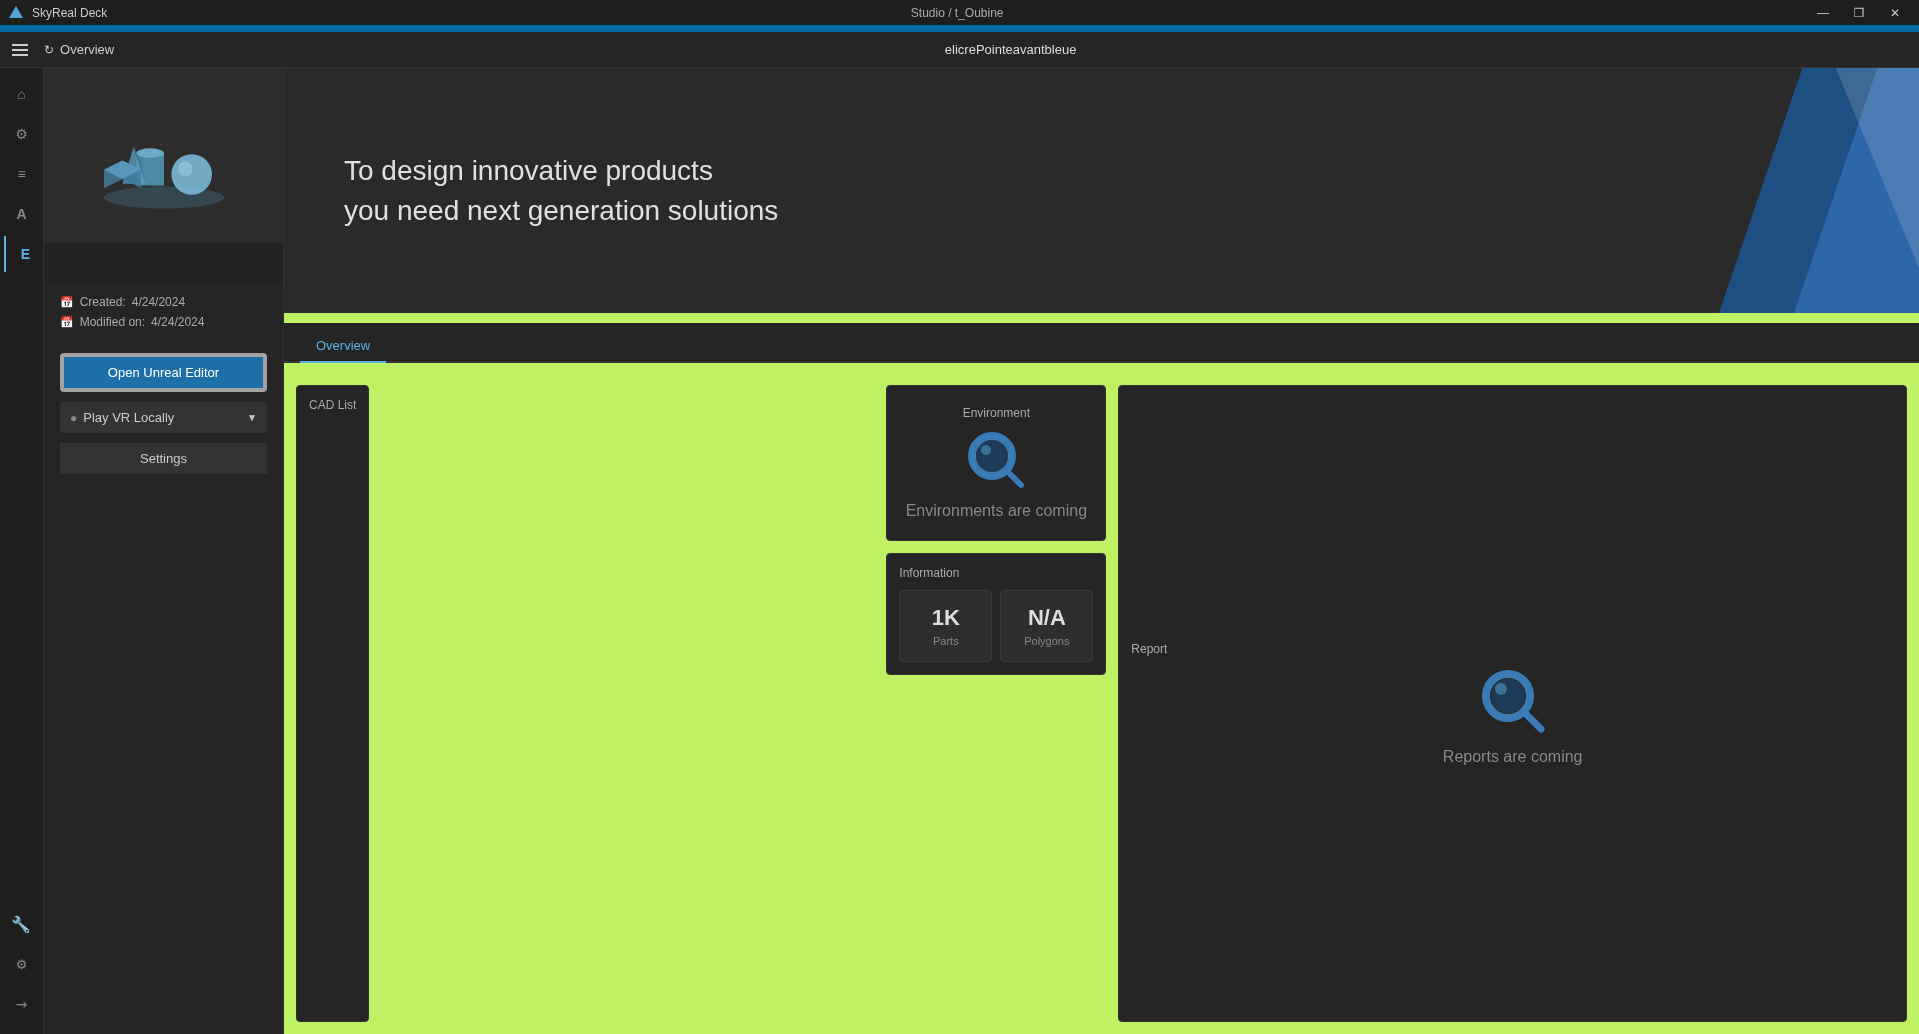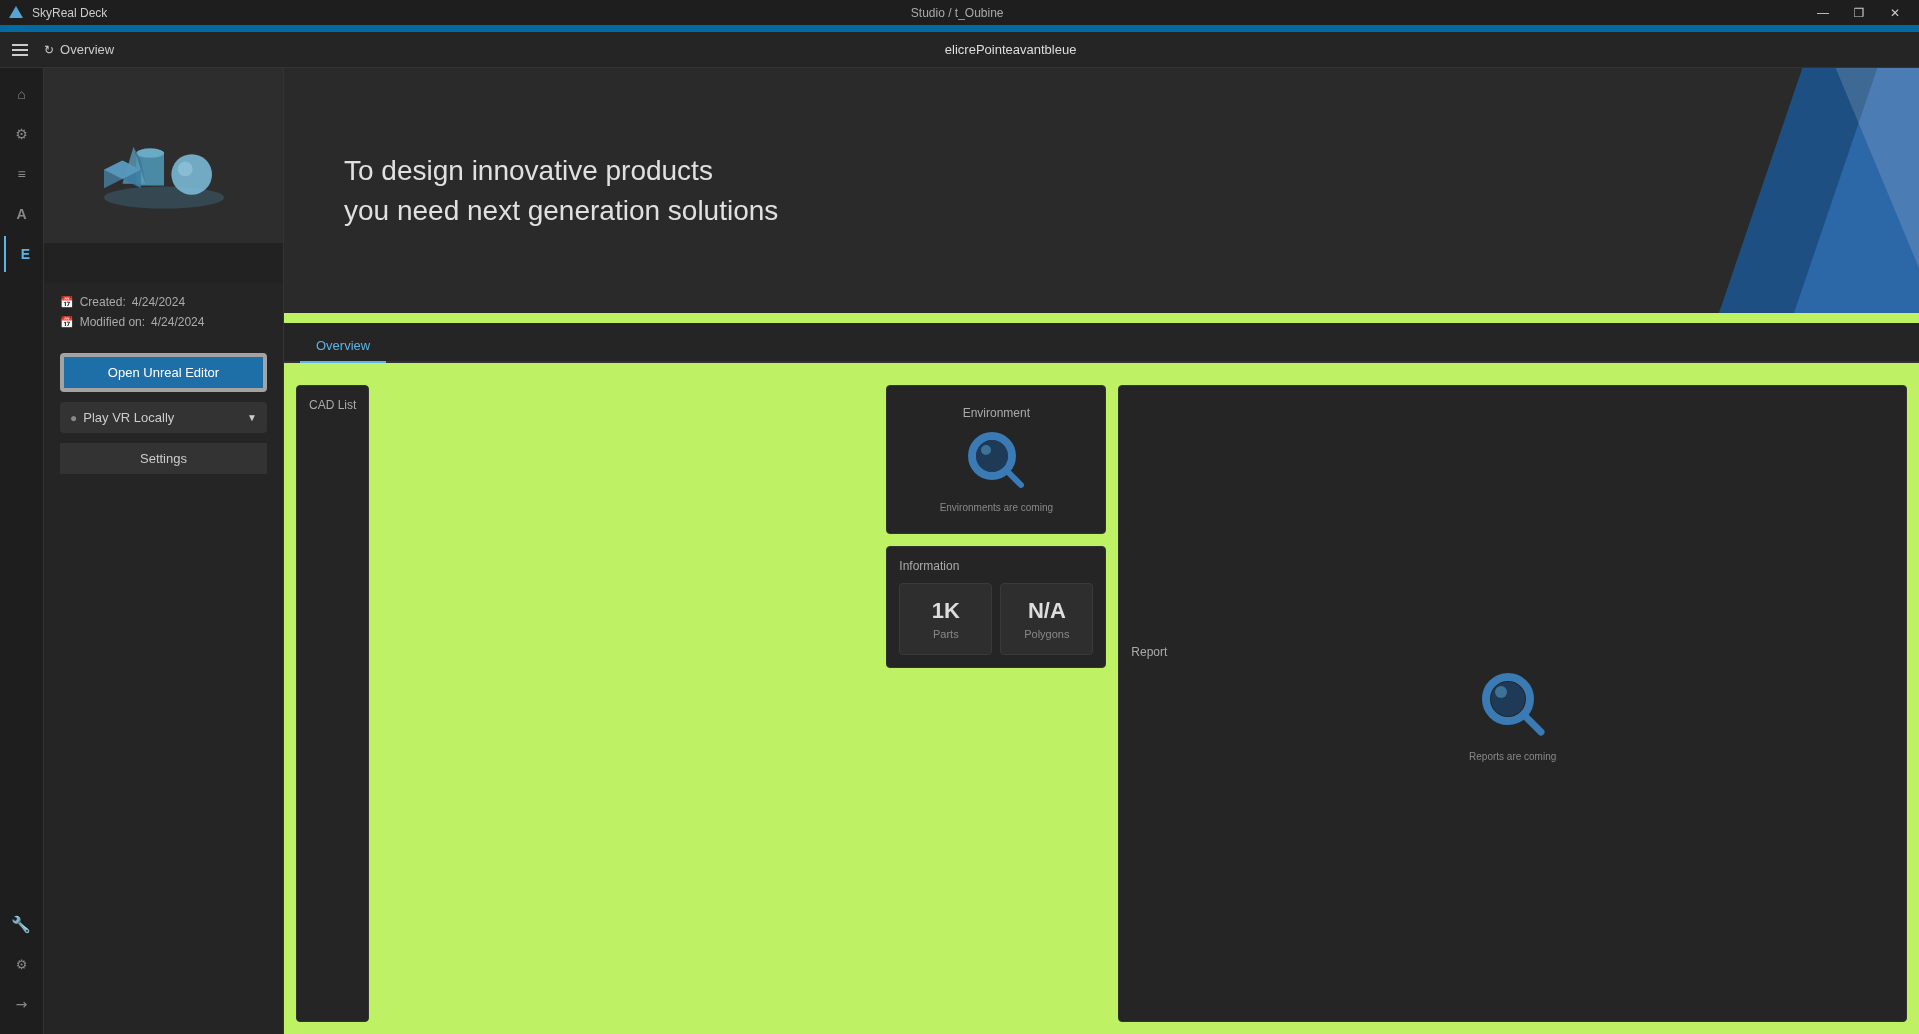--- a/index.html
+++ b/index.html
@@ -328,21 +328,21 @@
       display: flex;
       flex-direction: column;
       align-items: center;
       justify-content: center;
       padding: 20px 12px;
     }
     .env-icon {
       margin-bottom: 8px;
     }
     .coming-text {
-      font-size: 10px;
+      font-size: 16px;
       color: #888;
     }
 
     
     .info-card {
       background: #252525;
       border-radius: 4px;
       border: 1px solid #333;
       padding: 12px;
     }

